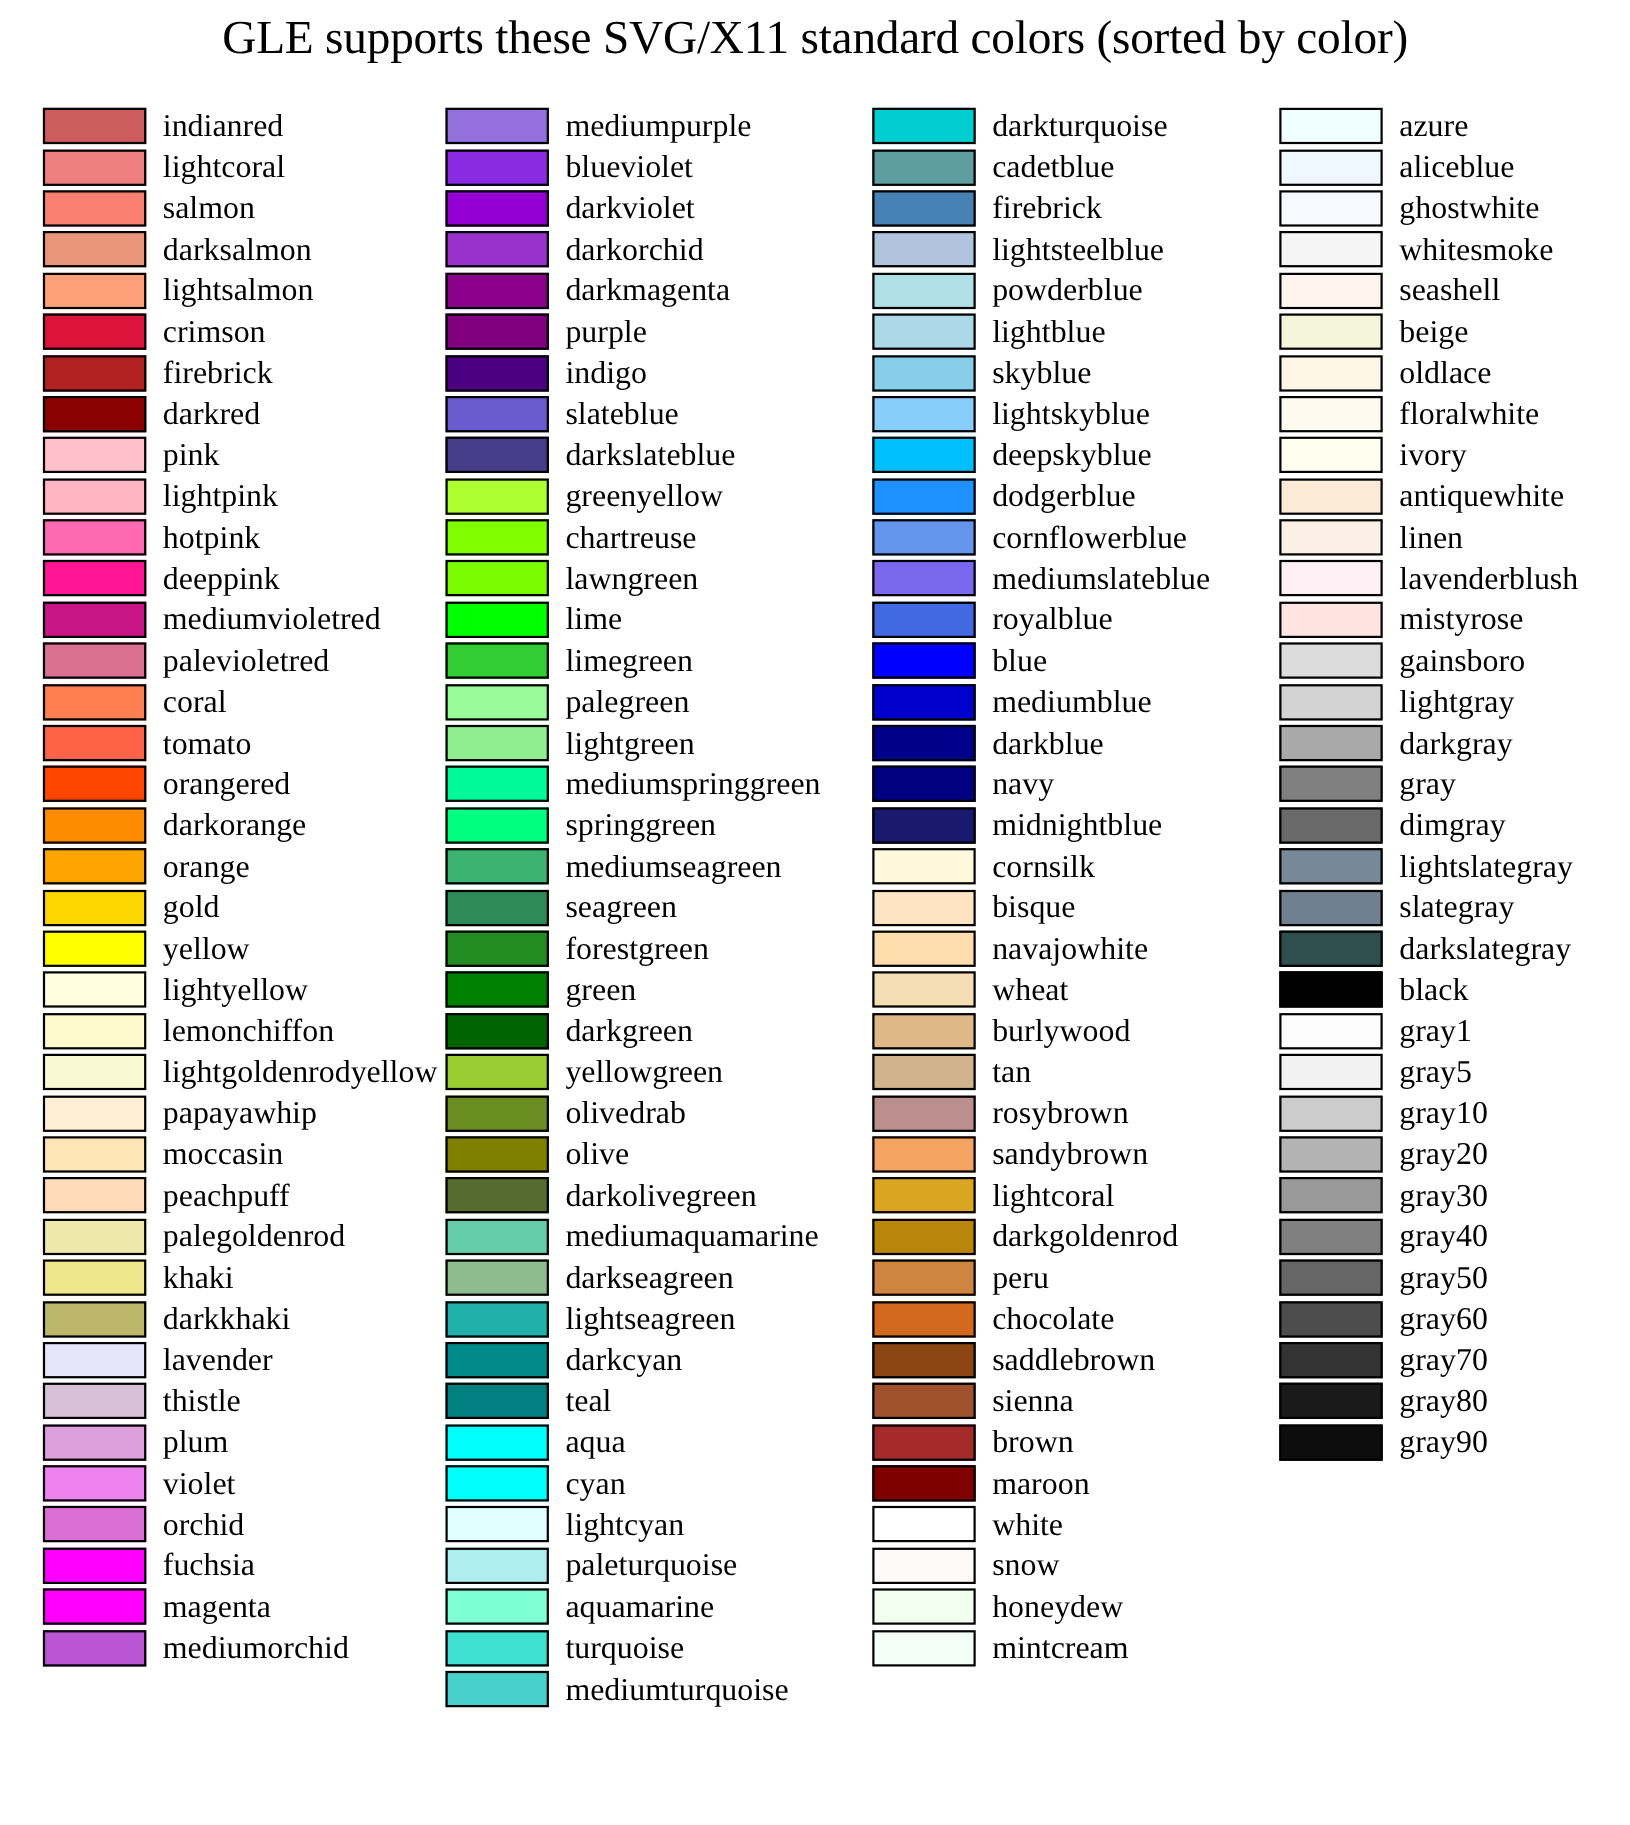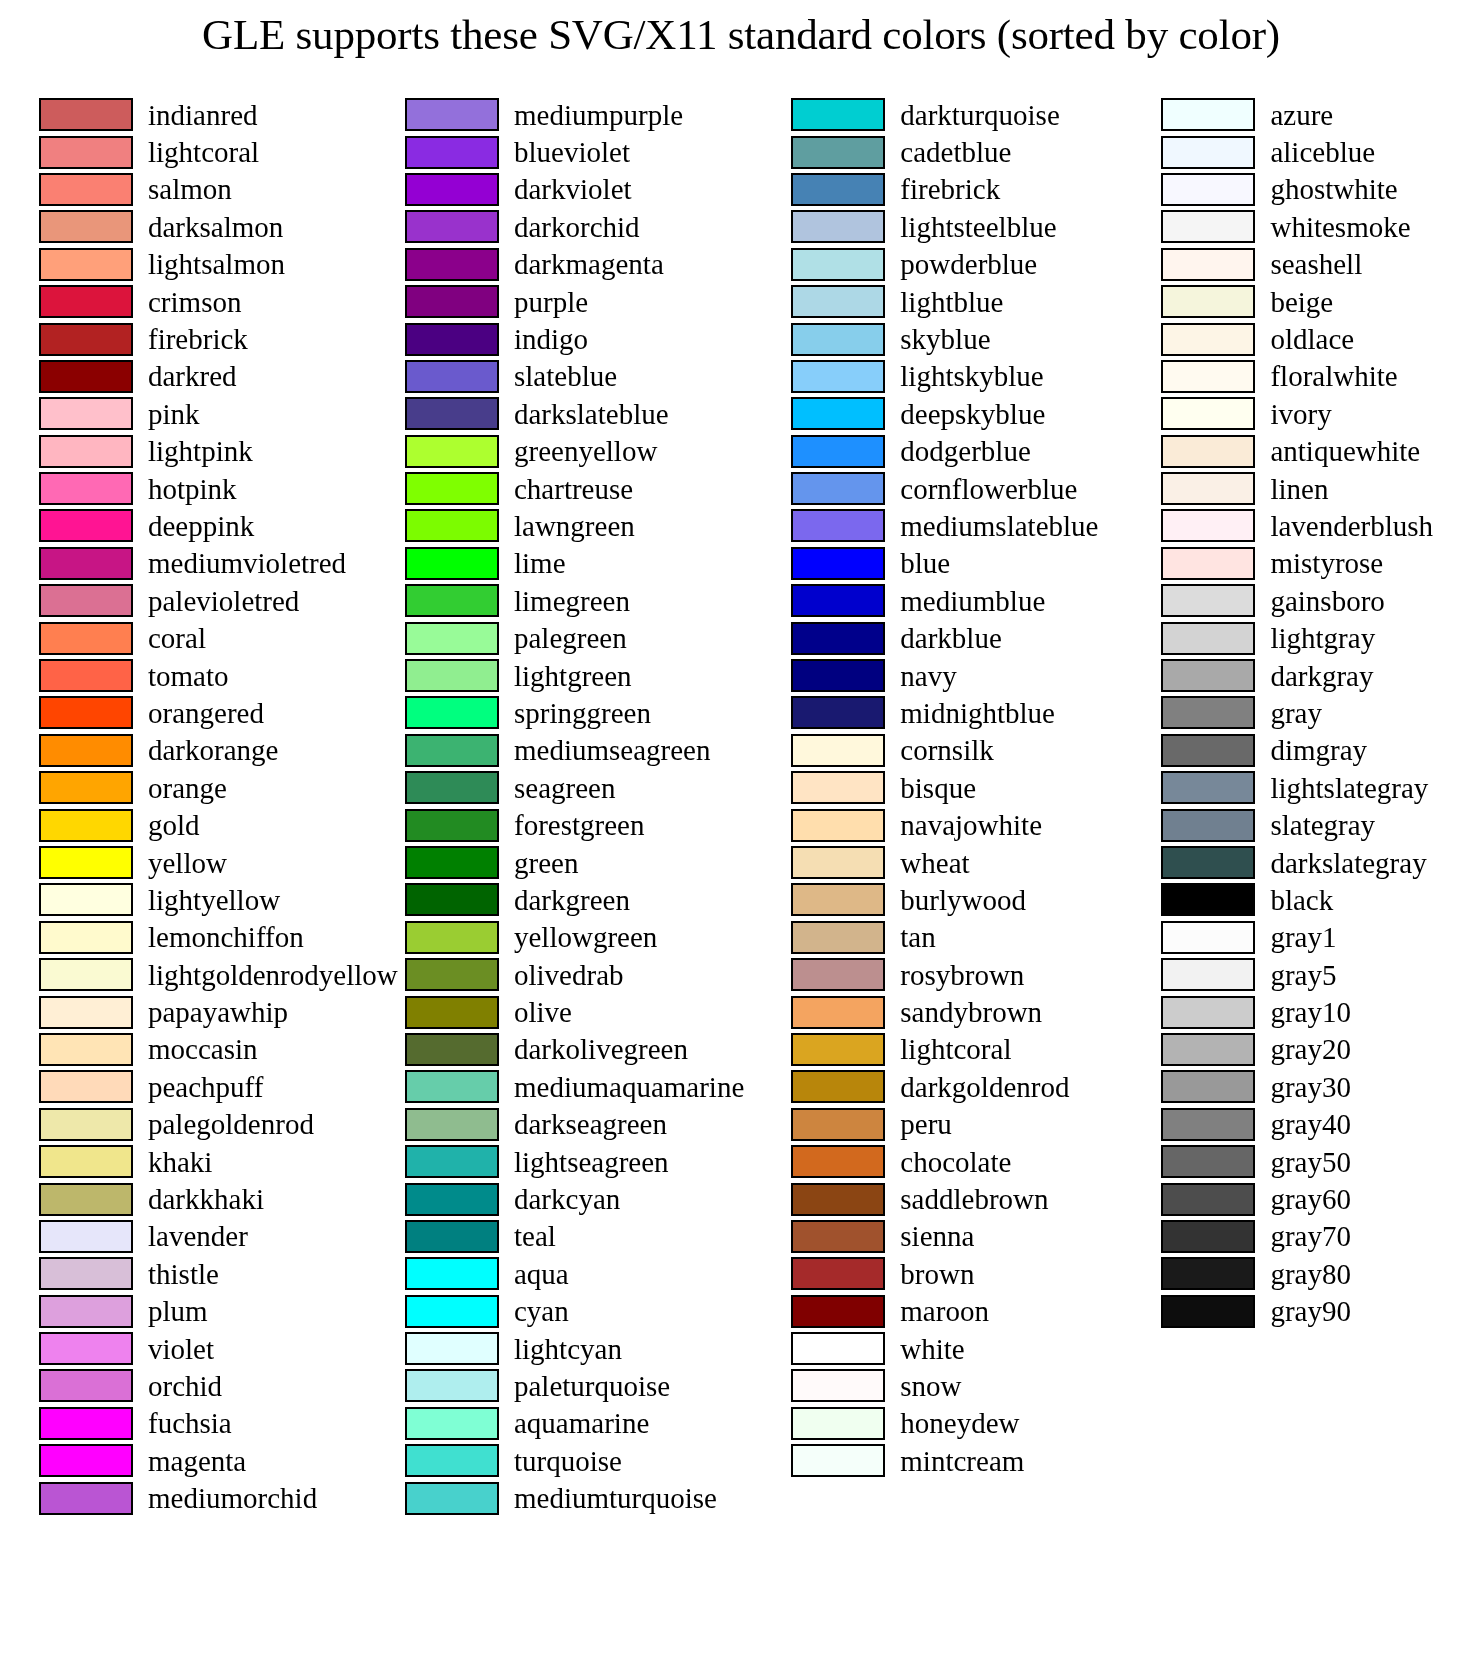--- a/index.html
+++ b/index.html
@@ -295,20 +295,24 @@
         </div>
         <div class="row">
           <div class="swatch" style="background-color: rgb(152, 251, 152); border-color: rgb(0, 0, 0);"></div>
           <div class="label">palegreen</div>
         </div>
         <div class="row">
           <div class="swatch" style="background-color: rgb(144, 238, 144); border-color: rgb(0, 0, 0);"></div>
           <div class="label">lightgreen</div>
         </div>
         <div class="row">
+          <div class="swatch" style="background-color: rgb(0, 250, 154); border-color: rgb(0, 0, 0);"></div>
+          <div class="label">mediumspringgreen</div>
+        </div>
+        <div class="row">
           <div class="swatch" style="background-color: rgb(0, 255, 127); border-color: rgb(0, 0, 0);"></div>
           <div class="label">springgreen</div>
         </div>
         <div class="row">
           <div class="swatch" style="background-color: rgb(60, 179, 113); border-color: rgb(0, 0, 0);"></div>
           <div class="label">mediumseagreen</div>
         </div>
         <div class="row">
           <div class="swatch" style="background-color: rgb(46, 139, 87); border-color: rgb(0, 0, 0);"></div>
           <div class="label">seagreen</div>
@@ -431,20 +435,24 @@
           <div class="swatch" style="background-color: rgb(30, 144, 255); border-color: rgb(0, 0, 0);"></div>
           <div class="label">dodgerblue</div>
         </div>
         <div class="row">
           <div class="swatch" style="background-color: rgb(100, 149, 237); border-color: rgb(0, 0, 0);"></div>
           <div class="label">cornflowerblue</div>
         </div>
         <div class="row">
           <div class="swatch" style="background-color: rgb(123, 104, 238); border-color: rgb(0, 0, 0);"></div>
           <div class="label">mediumslateblue</div>
+        </div>
+        <div class="row">
+          <div class="swatch" style="background-color: rgb(65, 105, 225); border-color: rgb(0, 0, 0);"></div>
+          <div class="label">royalblue</div>
         </div>
         <div class="row">
           <div class="swatch" style="background-color: rgb(0, 0, 255); border-color: rgb(0, 0, 0);"></div>
           <div class="label">blue</div>
         </div>
         <div class="row">
           <div class="swatch" style="background-color: rgb(0, 0, 205); border-color: rgb(0, 0, 0);"></div>
           <div class="label">mediumblue</div>
         </div>
         <div class="row">

